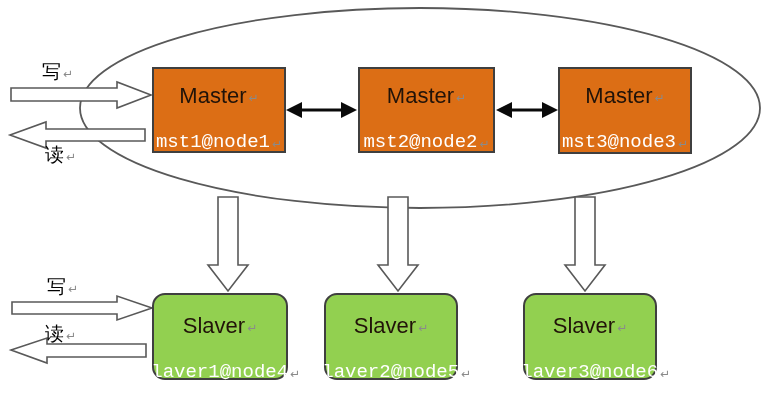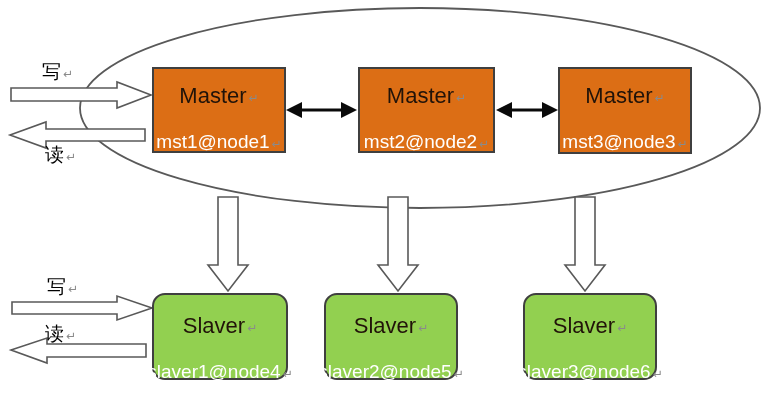--- a/index.html
+++ b/index.html
@@ -13,21 +13,21 @@
   .link-line{stroke:var(--connector);stroke-width:3;}
   .link-head{fill:var(--connector);stroke:none;}
   .node{
     position:absolute;box-sizing:border-box;border:2px solid var(--node-border);
     display:flex;flex-direction:column;align-items:center;gap:22px;
     white-space:nowrap;
   }
   .node.master{background:var(--master-fill);padding-top:14px;}
   .node.slave{background:var(--slave-fill);padding-top:18px;border-radius:13px;}
   .node-title{font-size:22px;line-height:26px;color:var(--title-text);}
-  .node-sub{font-size:19px;line-height:22px;color:var(--subtitle-text);}
+  .node-sub{font-size:19px;line-height:22px;color:var(--subtitle-text);font-family:Liberation Mono, monospace;}
   .row{display:flex;align-items:flex-start;}
   .mark{font-size:12px;line-height:14px;color:var(--mark);margin-left:2px;position:relative;top:6px;}
   .node-title ~ .mark{top:8px;}
   .cn-label{
     position:absolute;font-size:19px;line-height:20px;color:var(--label-text);
     display:flex;align-items:flex-start;white-space:nowrap;
   }
   .cn-label .mark{top:5px;}
 </style>
 </head>

